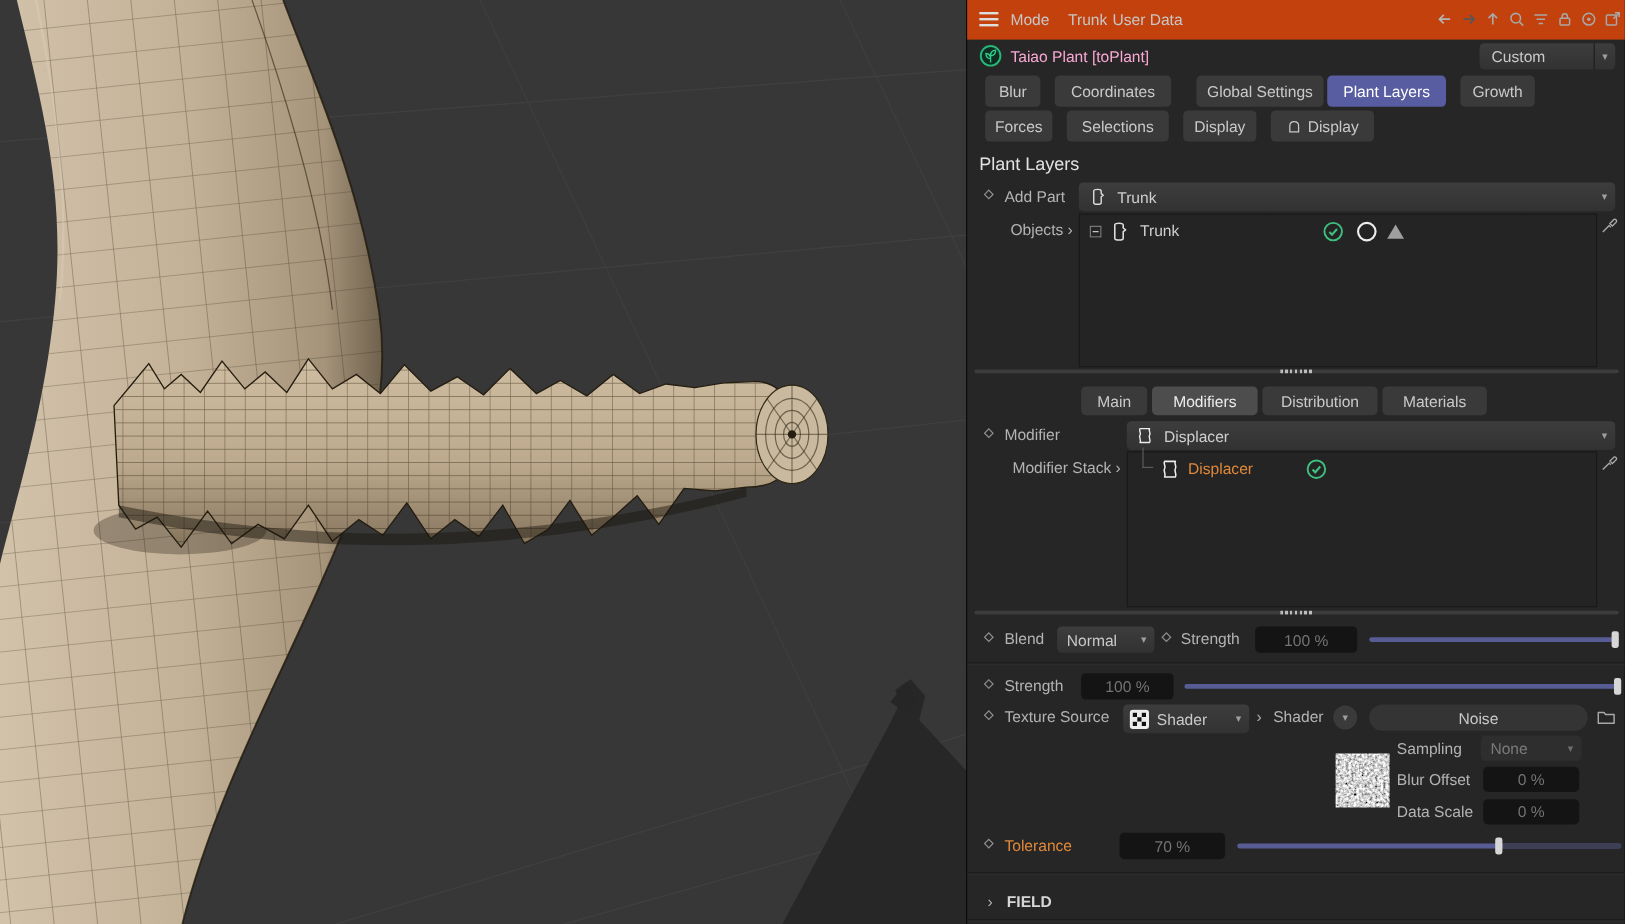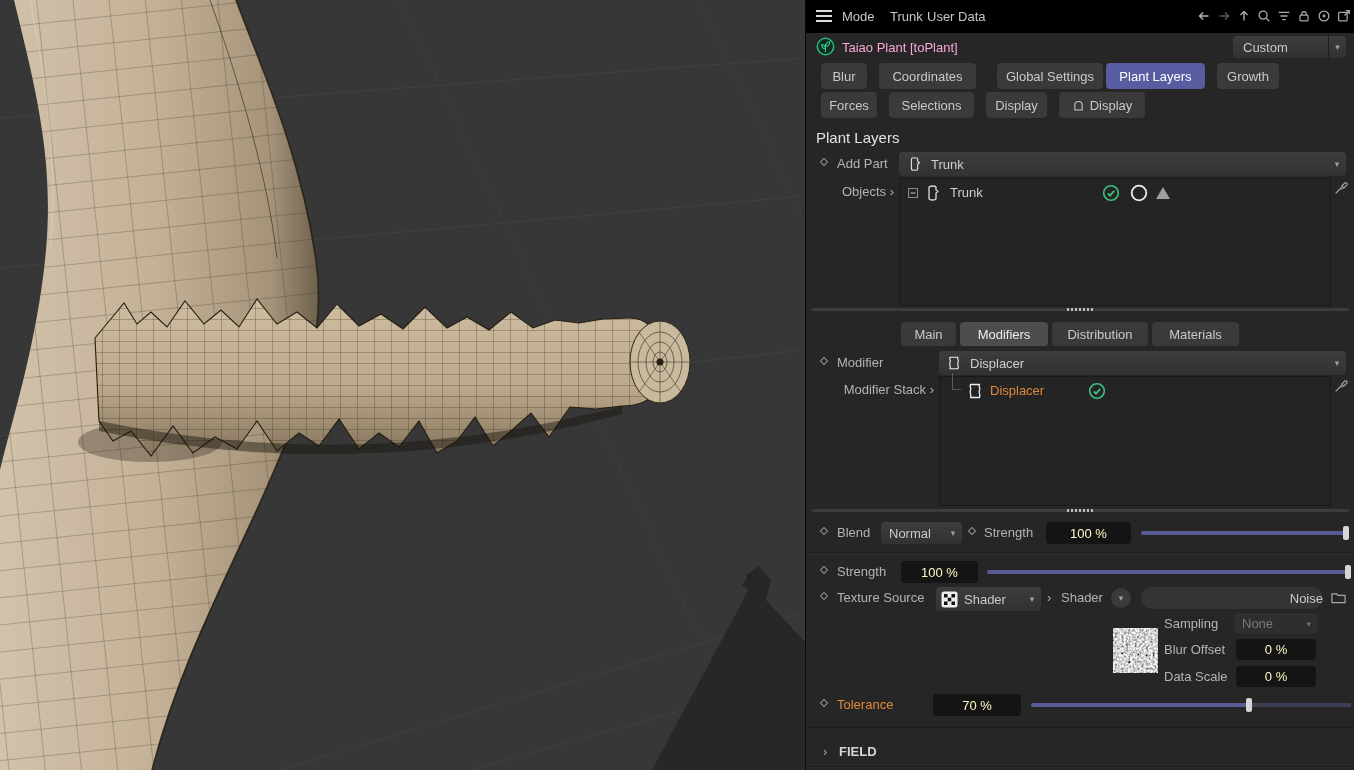--- a/index.html
+++ b/index.html
@@ -7,21 +7,21 @@
               font-family:"Liberation Sans", sans-serif; }
   #stage { position:relative; width:1354px; height:770px; background:#101010; }
 
   
   #viewport { position:absolute; left:0; top:0; width:805px; height:770px; }
 
   
   #panel { position:absolute; left:805px; top:0; width:549px; height:770px;
            background:#262626; border-left:1px solid #0b0b0b; color:#b9b9b9; font-size:13px; }
   .abs { position:absolute; }
-  .menubar { position:absolute; left:0; top:0; width:549px; height:33px; background:#000000;padding-left:32px; }
+  .menubar { position:absolute; left:0; top:0; width:549px; height:33px; background:#c2410c;padding-left:32px; }
   .menu-item { position:absolute; top:9px; color:#c6c6c6; font-size:13px; cursor:default; }
   .navicons { position:absolute; left:390px; top:8px; display:flex; gap:4px; }
   .navicons svg { width:16px; height:16px; }
 
   .badge { position:absolute; }
   .title { position:absolute; color:#f9a8d4; font-size:13px; }
 
   .btn { position:absolute; height:26px; background:#3a3a3a; border-radius:4px;
          color:#c9c9c9; display:flex; align-items:center; justify-content:center;
          font-size:13px; gap:5px; cursor:default; }
@@ -47,33 +47,33 @@
   .trow { position:absolute; left:0; right:0; height:27px; }
   .tname { position:absolute; top:6px; font-size:13px; color:#cfcfcf; }
   .ticon { position:absolute; top:5px; width:18px; height:18px; }
   .connector { position:absolute; border-left:1px solid #5a5a5a; border-bottom:1px solid #5a5a5a; }
 
   .rehandle { position:absolute; left:0; width:549px; height:6px; }
   .rehandle .bar { position:absolute; left:6px; right:6px; top:1px; height:3px; background:#3c3c3c; border-radius:2px;}
   .rehandle .dots { position:absolute; left:50%; top:1px; width:28px; height:3px; margin-left:-14px;
       background:repeating-linear-gradient(90deg,#bdbdbd 0 2px, transparent 2px 4px); }
 
-  .valbox { position:absolute; background:#141414; border-radius:4px; color:#fef9c3;
+  .valbox { position:absolute; background:#141414; border-radius:4px; color:#737373;
             display:flex; align-items:center; justify-content:center; font-size:13px; }
   .valbox.dim { background:#2e2e2e; color:#7a7a7a; justify-content:flex-start; padding-left:8px; }
 
   .slider { position:absolute; height:22px; }
   .slider .track { position:absolute; left:0; right:0; top:9px; height:4px;
                    background:#585c94; border-radius:2px; }
   .slider .track2 { position:absolute; right:0; top:9px; height:4px; background:#3d3f55; border-radius:2px; }
   .slider .handle { position:absolute; top:4px; width:6px; height:14px;
                     background:#d6d6d6; border-radius:2px; }
 
   .pill { position:absolute; background:#343434; border-radius:11px; height:22px;
-          display:flex; align-items:center; justify-content:flex-end; color:#c9c9c9; }
+          display:flex; align-items:center; justify-content:center; color:#c9c9c9; }
   .roundbtn { position:absolute; width:20px; height:20px; border-radius:50%; background:#3a3a3a;
               display:flex; align-items:center; justify-content:center; }
   .divider { position:absolute; left:0; width:549px; height:2px;
              background:linear-gradient(#181818,#303030); }
   .field-label { position:absolute; font-weight:bold; color:#d6d6d6; font-size:13px; }
   .chev { position:absolute; color:#b0b0b0; font-size:13px; }
   svg { display:block; }
 </style>
 </head>
 <body>

